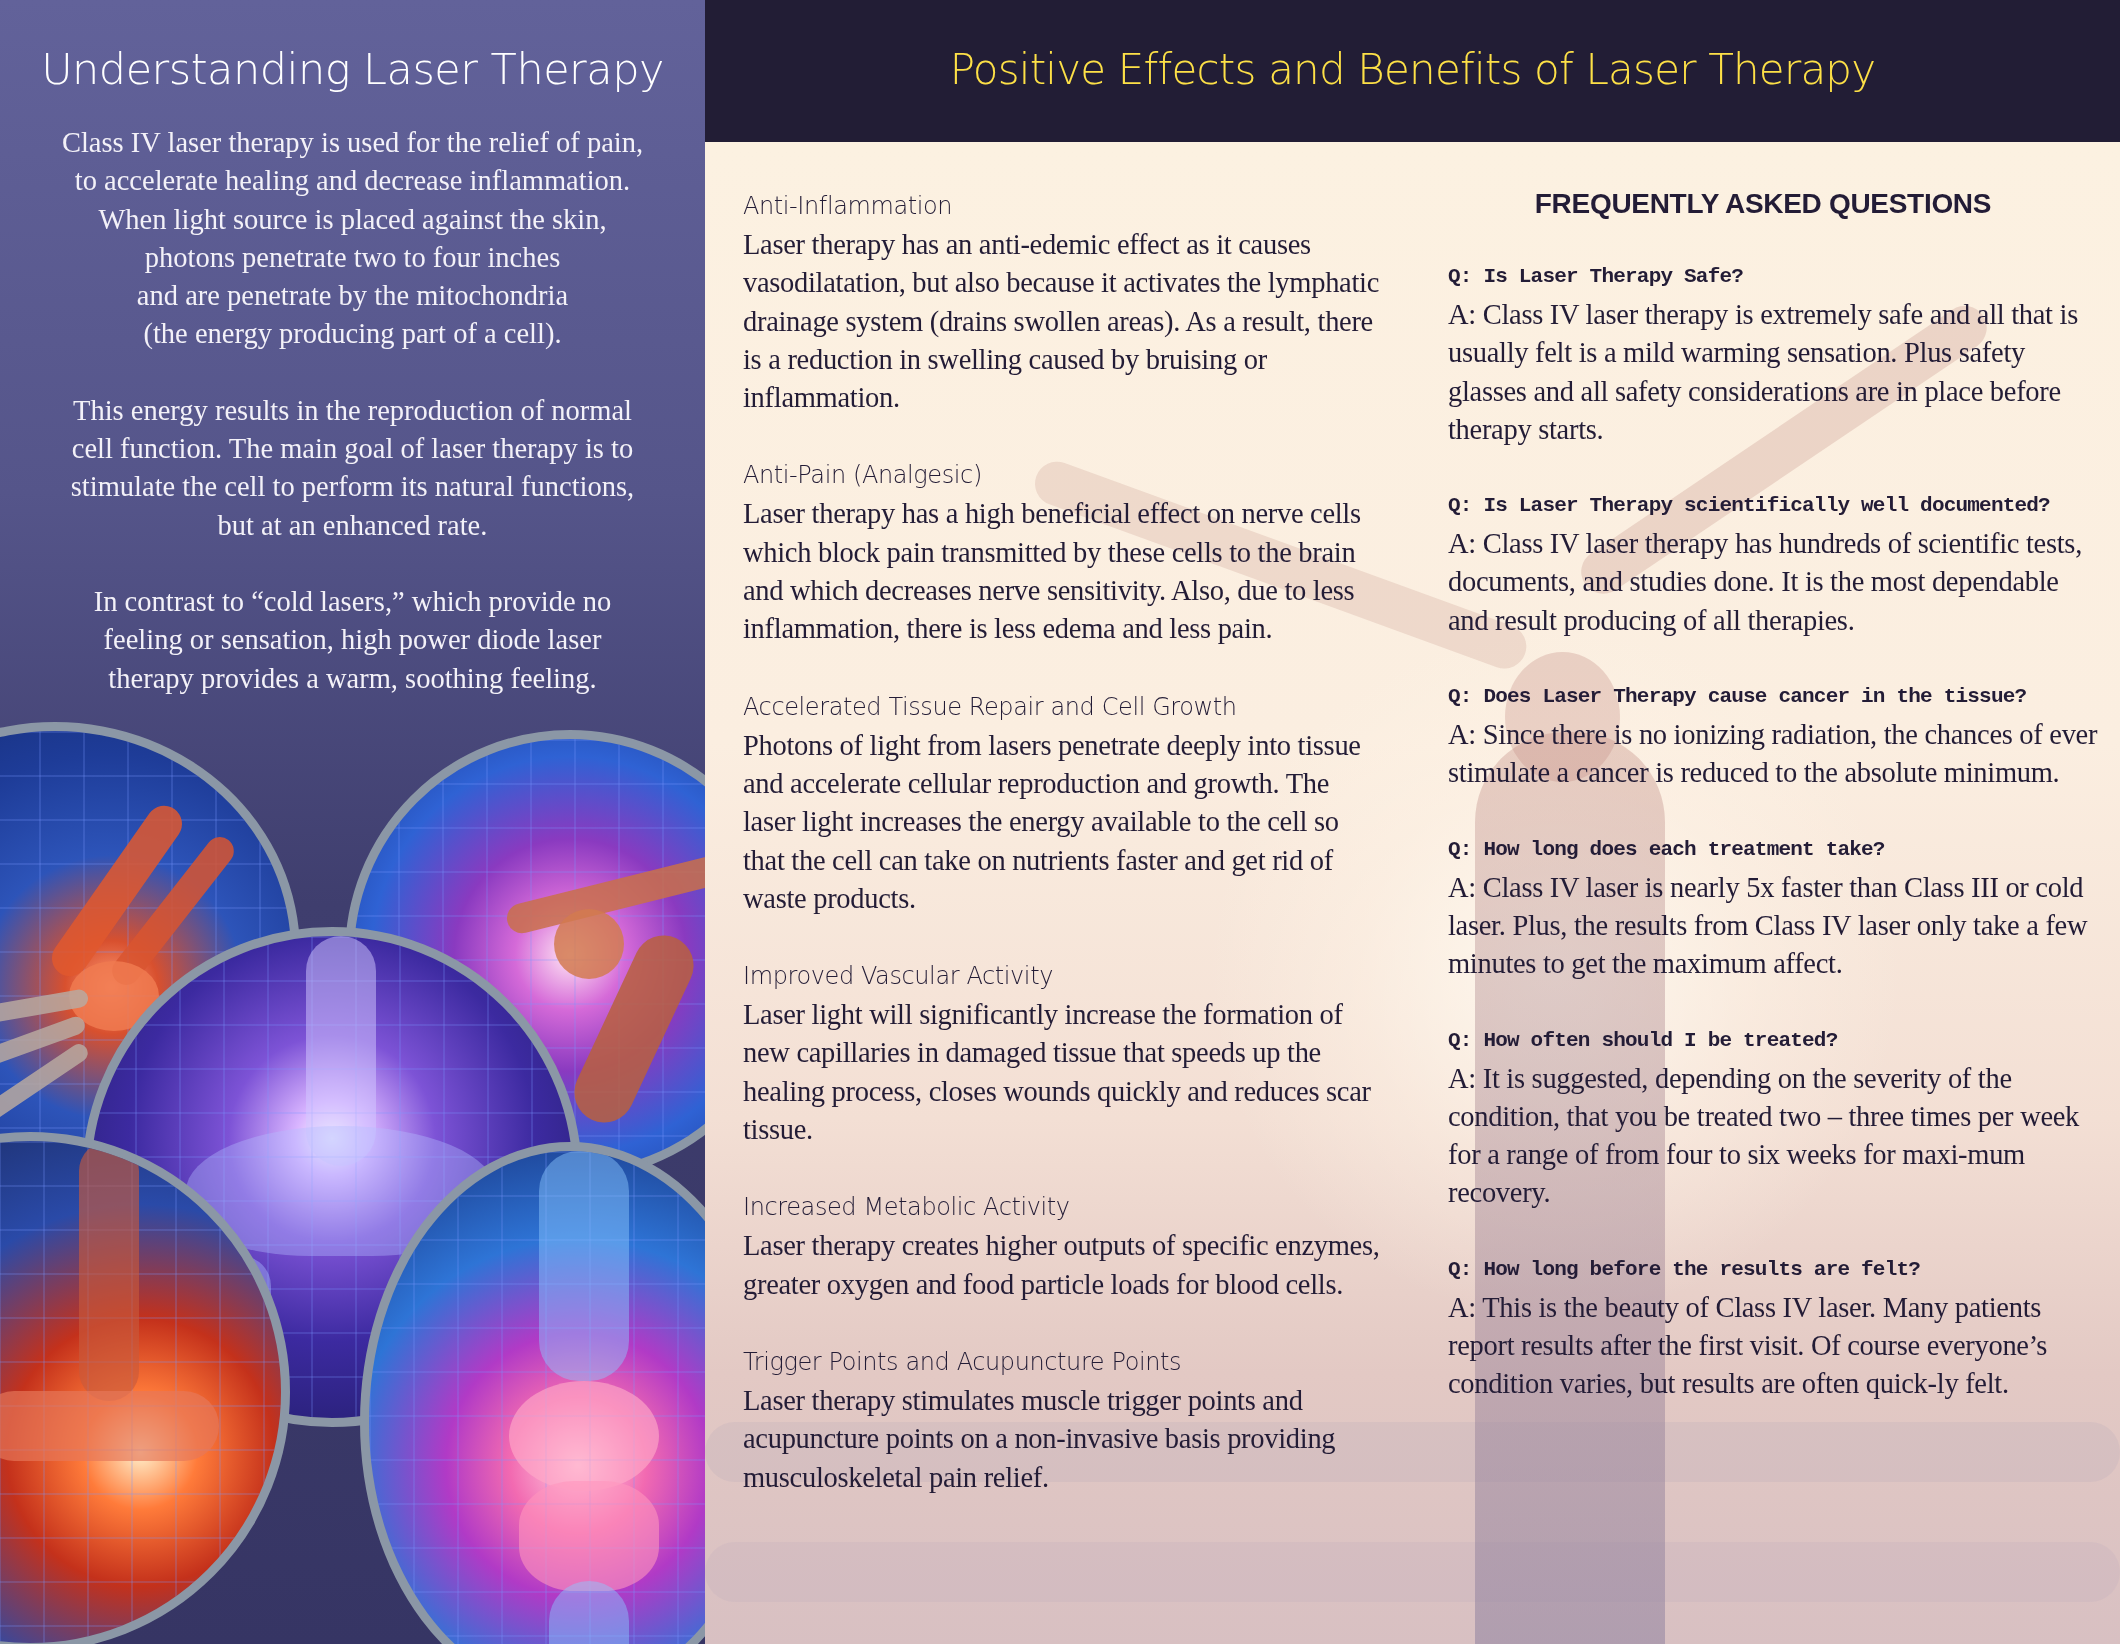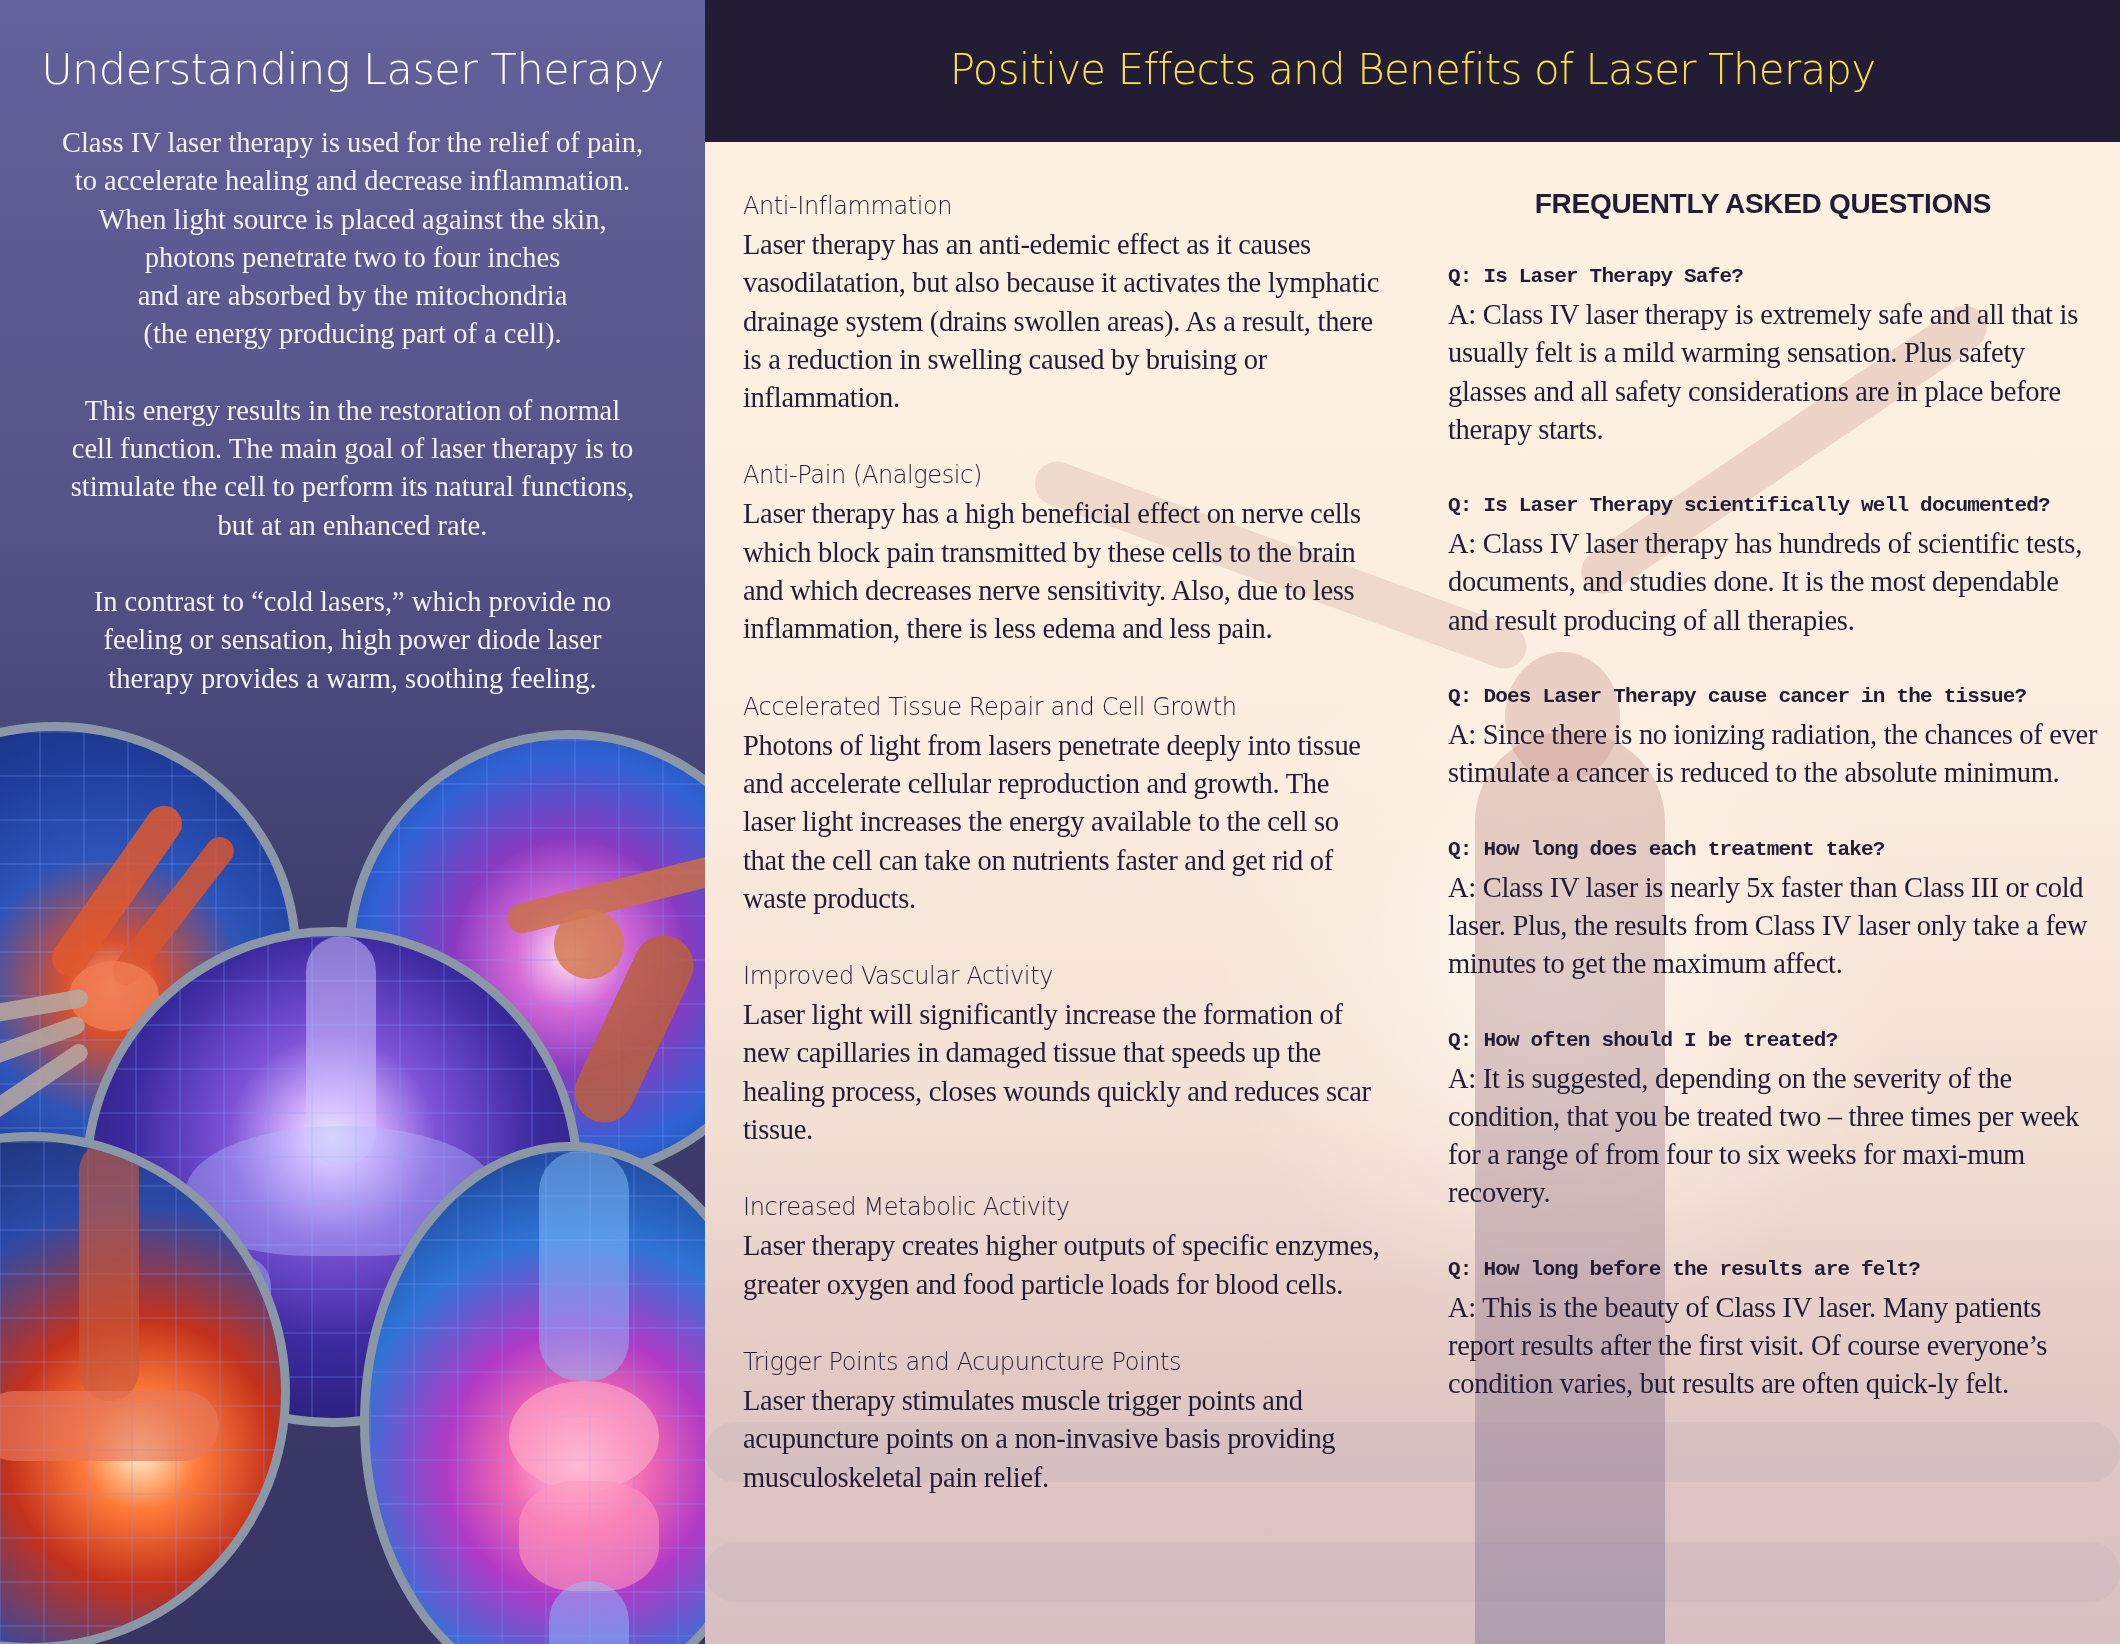--- a/index.html
+++ b/index.html
@@ -65,25 +65,25 @@
 <body>
 
 <div class="left-panel">
   <div class="left-title">Understanding Laser Therapy</div>
   <div class="left-body">
     <p>
       <span class="line">Class IV laser therapy is used for the relief of pain,</span>
       <span class="line">to accelerate healing and decrease inflammation.</span>
       <span class="line">When light source is placed against the skin,</span>
       <span class="line">photons penetrate two to four inches</span>
-      <span class="line">and are absorbed by the mitochondria</span>
+      <span class="line">and are penetrate by the mitochondria</span>
       <span class="line">(the energy producing part of a cell).</span>
     </p>
     <p>
-      <span class="line">This energy results in the restoration of normal</span>
+      <span class="line">This energy results in the reproduction of normal</span>
       <span class="line">cell function. The main goal of laser therapy is to</span>
       <span class="line">stimulate the cell to perform its natural functions,</span>
       <span class="line">but at an enhanced rate.</span>
     </p>
     <p>
       <span class="line">In contrast to “cold lasers,” which provide no</span>
       <span class="line">feeling or sensation, high power diode laser</span>
       <span class="line">therapy provides a warm, soothing feeling.</span>
     </p>
   </div>

